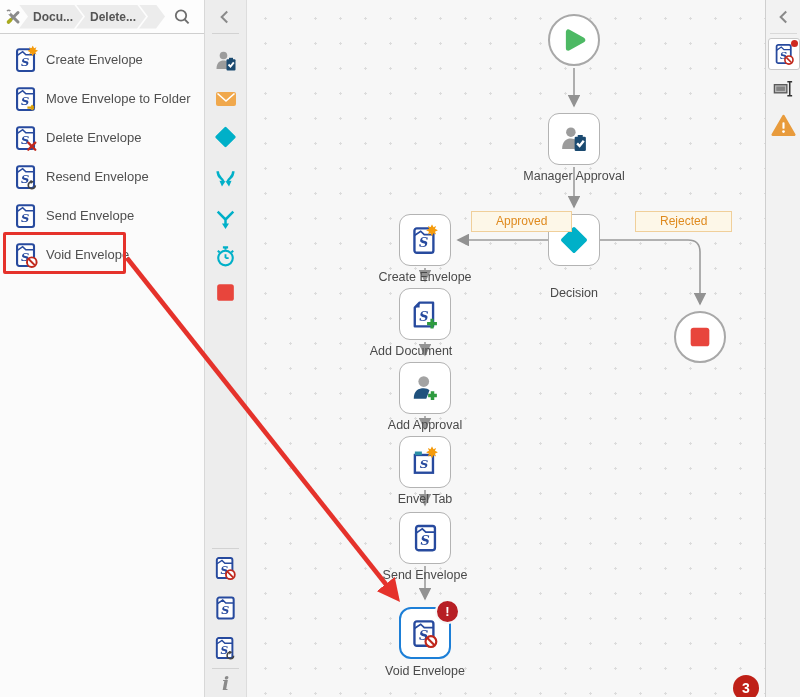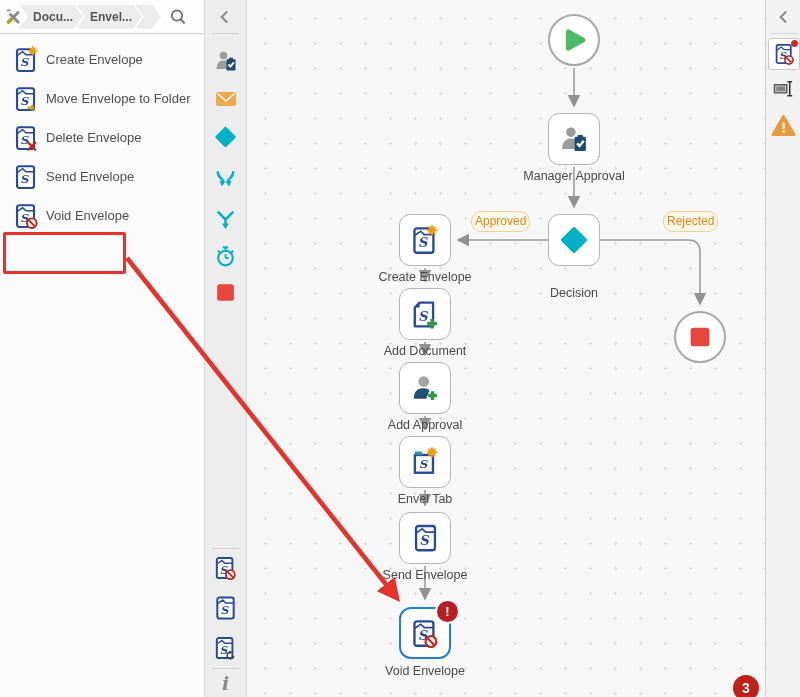--- a/index.html
+++ b/index.html
@@ -28,21 +28,21 @@
   .strip-icon{position:absolute;left:8px;width:25px;height:25px;display:flex;align-items:center;justify-content:center;cursor:pointer;}
   .info-i{position:absolute;left:0;width:41px;text-align:center;font-family:"DejaVu Serif",serif;font-style:italic;font-weight:bold;font-size:19px;color:#8a8a8a;}
   
   .canvas{position:absolute;left:247px;top:0;width:518px;height:697px;background:#f7f7f7;
     background-image:radial-gradient(#dcdcdc 1px, transparent 1.2px);background-size:25px 25px;background-position:6px 6px;overflow:hidden;}
   .edges{position:absolute;left:0;top:0;pointer-events:none;}
   .node{position:absolute;width:52px;height:52px;box-sizing:border-box;background:#fff;border:1.5px solid #b3b3b3;border-radius:11px;display:flex;align-items:center;justify-content:center;cursor:pointer;}
   .node.selected{border:2.5px solid #1d7fd7;border-radius:12px;}
   .node-label{position:absolute;width:140px;text-align:center;font-size:12.5px;color:#4a4a4a;}
   .round-node{position:absolute;width:52px;height:52px;box-sizing:border-box;background:#fff;border:2px solid #a8a8a8;border-radius:50%;display:flex;align-items:center;justify-content:center;cursor:pointer;}
-  .pill{position:absolute;height:17px;line-height:17px;padding:1px 3px;background:#fdf7e8;border:1px solid #f0cf9a;border-radius:10px;font-size:12px;color:#df8a1e;white-space:nowrap;}
+  .pill{position:absolute;height:17px;line-height:17px;padding:1px 24px;background:#fdf7e8;border:1px solid #f0cf9a;border-radius:0;font-size:12px;color:#df8a1e;white-space:nowrap;}
   .error-badge{position:absolute;width:21px;height:21px;border-radius:50%;background:#b71f25;border:2px solid #f7f7f7;color:#fff;
     font-size:13px;font-weight:bold;display:flex;align-items:center;justify-content:center;top:-10px;right:-11px;}
   .notif-badge{position:absolute;left:486px;top:675px;width:26px;height:26px;border-radius:50%;background:#bf2017;color:#fff;
     font-size:14px;font-weight:bold;display:flex;align-items:center;justify-content:center;cursor:pointer;}
   
   .right-rail{position:absolute;left:765px;top:0;width:35px;height:697px;background:#f2f2f2;border-left:1px solid #cfcfcf;}
   .rail-collapse{position:absolute;left:8px;top:7px;}
   .rail-divider{position:absolute;left:4px;top:33px;width:27px;border-top:1px solid #d9d9d9;}
   .rail-tile{position:absolute;left:2px;top:38px;width:30px;height:30px;background:#fff;border:1px solid #c9c9c9;border-radius:3px;display:flex;align-items:center;justify-content:center;cursor:pointer;}
   .rail-dot{position:absolute;top:1px;right:1px;width:7px;height:7px;border-radius:50%;background:#cf2a21;}
@@ -152,21 +152,21 @@
       <svg width="18" height="18" viewBox="0 0 18 18">
         <path d="M4.5,4.5 L14,14" stroke="#8b8b8b" stroke-width="3" stroke-linecap="round"></path>
         <path d="M14,4.5 L4.5,14" stroke="#8b8b8b" stroke-width="3" stroke-linecap="round"></path>
         <path d="M6.6,11.9 L4.5,14" stroke="#a9ab1e" stroke-width="3.6" stroke-linecap="round"></path>
         <circle cx="4.6" cy="4.6" r="2" fill="#fdfdfd"></circle>
         <path d="M3,3 A2.6,2.6 0 0 1 6.4,3" fill="none" stroke="#8b8b8b" stroke-width="1.6"></path>
       </svg>
     </span>
     <span class="crumbs">
       <span class="crumb">Docu...</span>
-      <span class="crumb">Envel...</span>
+      <span class="crumb">Delete...</span>
       <span class="crumb tail"></span>
     </span>
     <span class="search-btn">
       <svg width="18" height="18" viewBox="0 0 18 18">
         <circle cx="8" cy="7.5" r="5.2" fill="none" stroke="#6e6e6e" stroke-width="1.8"></circle>
         <path d="M11.8,11.5 L15.6,15.4" stroke="#6e6e6e" stroke-width="1.8"></path>
       </svg>
     </span>
   </div>
 
@@ -184,20 +184,27 @@
           <use href="#sym-arrow-right" x="13" y="17" width="11" height="11"></use>
       </svg>
       <span class="a-label">Move Envelope to Folder</span>
     </div>
     <div class="action-item">
       <svg class="a-icon" width="25" height="28" viewBox="0 0 26 28" style="overflow:visible">
         <use href="#sym-env" width="24" height="28"></use>
           <use href="#sym-x" x="13" y="17" width="11" height="11"></use>
       </svg>
       <span class="a-label">Delete Envelope</span>
+    </div>
+    <div class="action-item">
+      <svg class="a-icon" width="25" height="28" viewBox="0 0 26 28" style="overflow:visible">
+        <use href="#sym-env" width="24" height="28"></use>
+          <use href="#sym-refresh" x="13" y="17" width="11" height="11"></use>
+      </svg>
+      <span class="a-label">Resend Envelope</span>
     </div>
     <div class="action-item">
       <svg class="a-icon" width="25" height="28" viewBox="0 0 26 28" style="overflow:visible">
         <use href="#sym-env" width="24" height="28"></use>
       </svg>
       <span class="a-label">Send Envelope</span>
     </div>
     <div class="action-item">
       <svg class="a-icon" width="25" height="28" viewBox="0 0 26 28" style="overflow:visible">
         <use href="#sym-env" width="24" height="28"></use>
@@ -307,37 +314,37 @@
   </div>
   <div class="node-label" style="left:257px;top:169px">Manager Approval</div>
 
   <div class="node" style="left:301px;top:214px">
     <svg width="32" height="32" viewBox="0 0 24 24">
         <use href="#sym-diamond"></use>
       </svg>
   </div>
   <div class="node-label" style="left:257px;top:286px">Decision</div>
   <div class="pill" style="left:224px;top:211px">Approved</div>
-  <div class="pill" style="left:416px;top:211px">Rejected</div>
+  <div class="pill" style="left:388px;top:211px">Rejected</div>
 
   <div class="node" style="left:152px;top:214px">
     <svg width="28" height="31" viewBox="0 0 26 28" style="overflow:visible">
       <use href="#sym-env" width="24" height="28"></use>
         <use href="#sym-star" x="14" y="-1" width="11" height="11"></use>
       </svg>
   </div>
   <div class="node-label" style="left:108px;top:270px">Create Envelope</div>
 
   <div class="node" style="left:152px;top:288px">
     <svg width="28" height="31" viewBox="0 0 26 28" style="overflow:visible">
       <use href="#sym-doc" width="24" height="28"></use>
         <use href="#sym-plus" x="14" y="17" width="11" height="11"></use>
       </svg>
   </div>
-  <div class="node-label" style="left:108px;top:344px">Add Document</div>
+  <div class="node-label" style="left:94px;top:344px">Add Document</div>
 
   <div class="node" style="left:152px;top:362px">
     <svg width="30" height="30" viewBox="0 0 24 24">
         <use href="#sym-addrecipient"></use>
       </svg>
   </div>
   <div class="node-label" style="left:108px;top:418px">Add Approval</div>
 
   <div class="node" style="left:152px;top:436px">
     <svg width="28" height="31" viewBox="0 0 26 28" style="overflow:visible">

